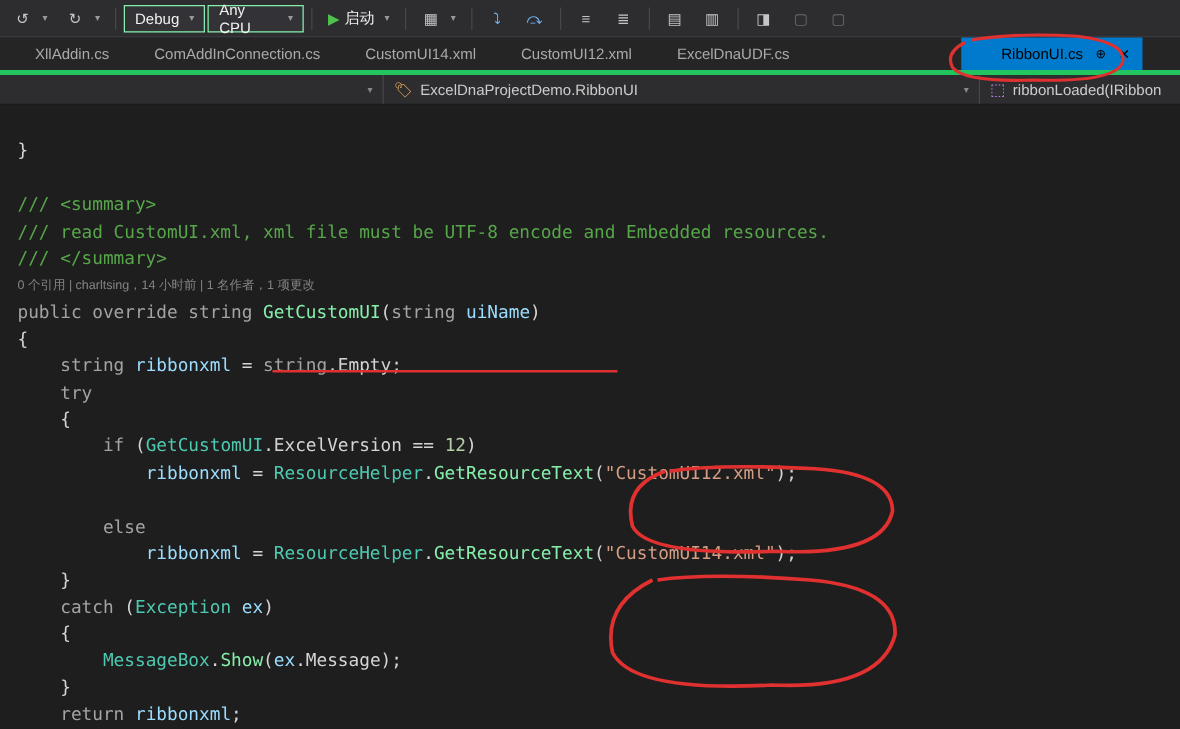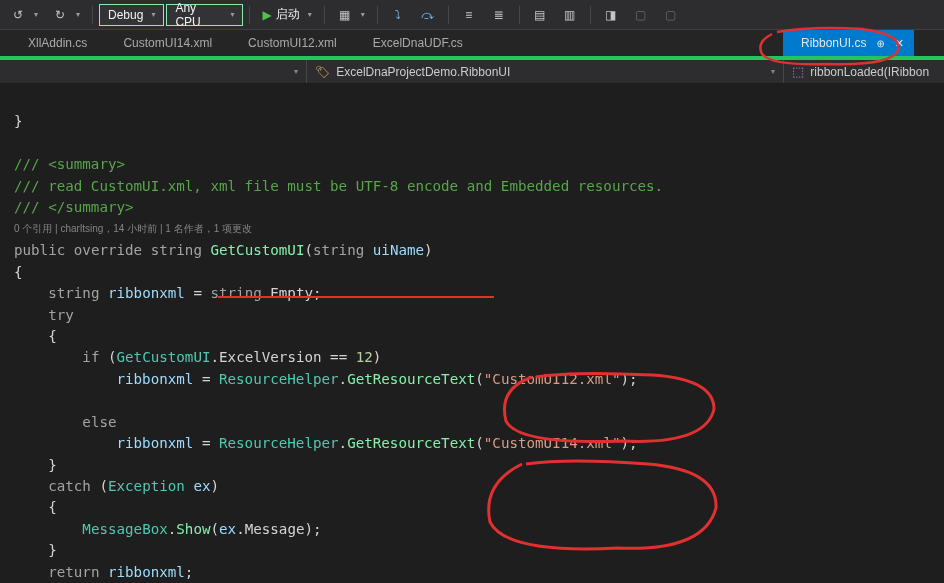--- a/index.html
+++ b/index.html
@@ -53,22 +53,22 @@
   padding-left: 10px;
 }
 .tab {
   padding: 6px 18px;
   color: #aaaaaa;
   cursor: pointer;
   white-space: nowrap;
 }
 .tab.active {
   background: #007acc;
-  color: #e5e5e5;
-  padding: 6px 10px 6px 18px;
+  color: #000000;
+  padding: 6px 10px 6px 32px;
   display: flex;
   align-items: center;
   gap: 10px;
   margin-left: auto;
   margin-right: 30px;
 }
 .pin-icon { font-size: 10px; }
 .close-x { font-size: 11px; cursor: pointer; }
 
 .navbar {
@@ -175,20 +175,21 @@
   <div class="tb-btn">
       <span class="tb-icon" style="color:#6a6a6a">▢</span>
     </div>
   <div class="tb-btn">
       <span class="tb-icon" style="color:#6a6a6a">▢</span>
     </div>
 </div>
 
 <div class="tabstrip">
   <div class="tab">XllAddin.cs</div>
+  <div class="tab">ComAddInConnection.cs</div>
   <div class="tab">CustomUI14.xml</div>
   <div class="tab">CustomUI12.xml</div>
   <div class="tab">ExcelDnaUDF.cs</div>
   <div class="tab active">
     <span>RibbonUI.cs</span>
     <span class="pin-icon">⊕</span>
     <span class="close-x">✕</span>
   </div>
 </div>
 

